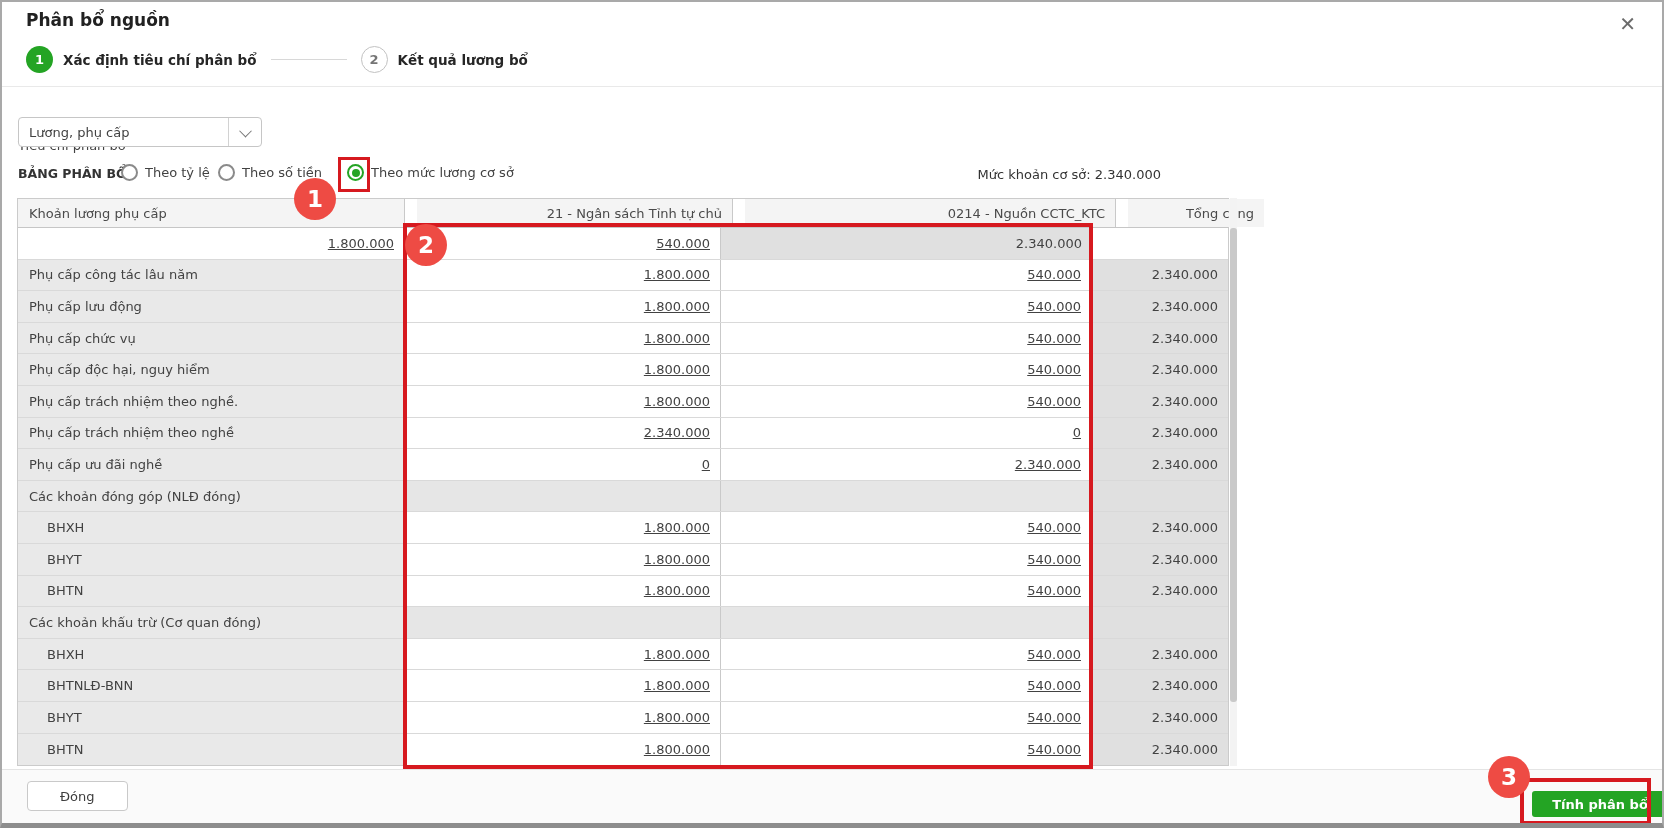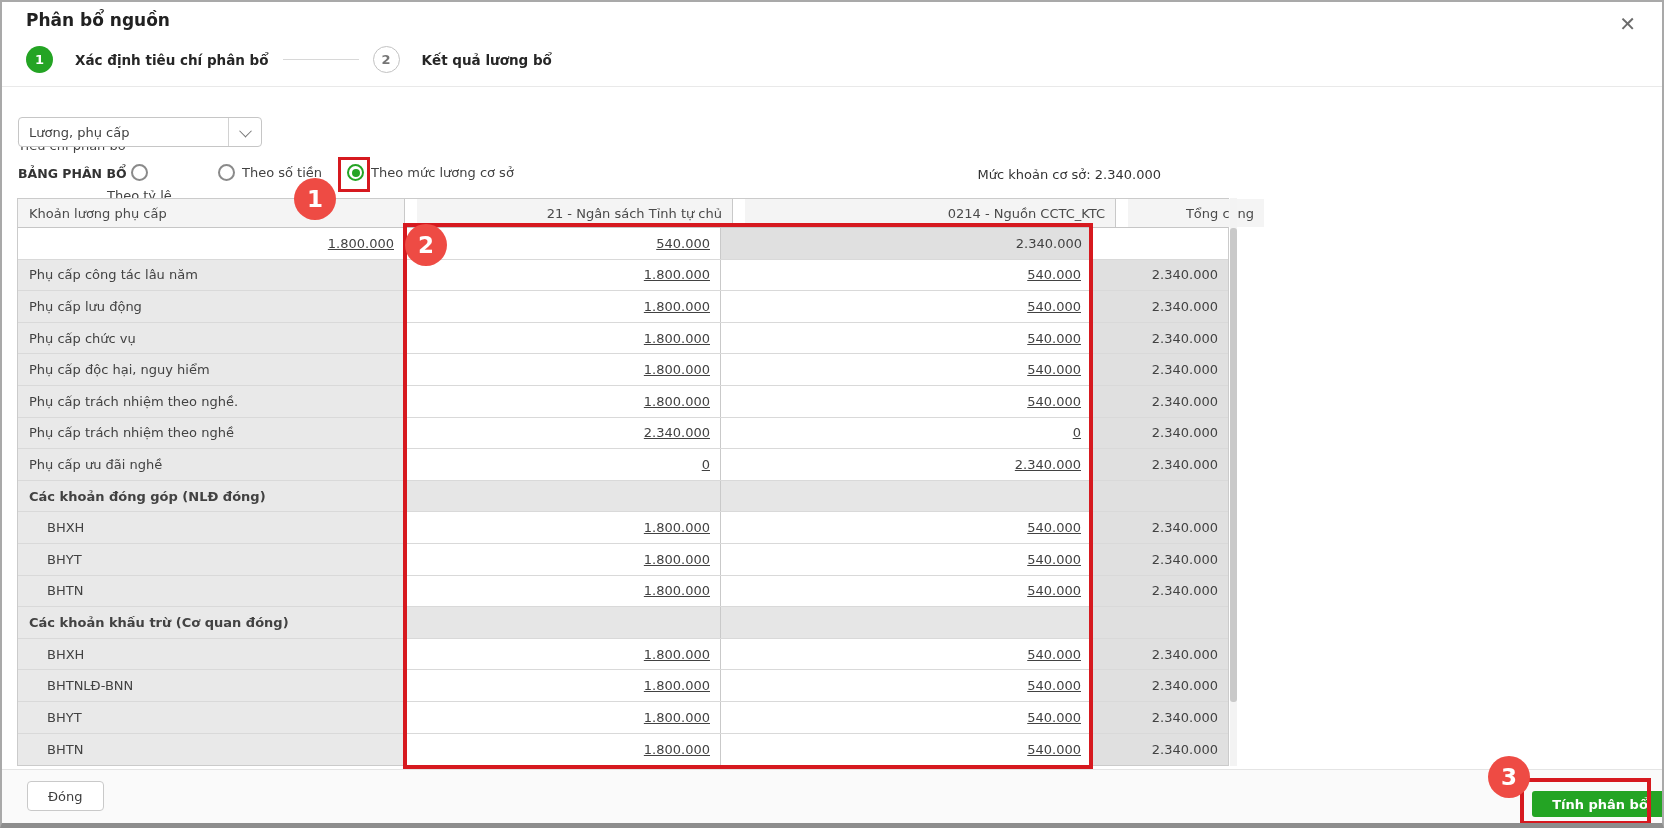--- a/index.html
+++ b/index.html
@@ -17,21 +17,21 @@
     border-bottom:5px solid #8d8d8d;background:#fff;overflow:hidden;}
 
   .title{position:absolute;left:24px;top:8px;font-size:17px;font-weight:bold;color:#212121;}
   .close{position:absolute;right:26px;top:12px;font-size:20px;color:#6b6b6b;cursor:pointer;line-height:1;}
 
   .stepper{position:absolute;left:24px;top:44px;display:flex;align-items:center;}
   .step-circle{width:27px;height:27px;border-radius:50%;display:flex;align-items:center;justify-content:center;
     font-size:13px;font-weight:bold;box-sizing:border-box;}
   .step-circle.active{background:var(--green);color:#fff;}
   .step-circle.inactive{background:#fff;border:1px solid #c2c2c2;color:#757575;}
-  .step-label{font-weight:bold;font-size:13.5px;color:#262626;margin-left:22px;}
+  .step-label{font-weight:bold;font-size:13.5px;color:#262626;margin-left:10px;}
   .connector{width:76px;height:1px;background:#d8d8d8;margin:0 14px;}
 
   .divider{position:absolute;left:0;right:0;top:84px;height:1px;background:#e9e9e9;}
 
   .crit-label{position:absolute;left:16px;top:96px;font-size:13px;margin-top:40px;}
   .req{color:#e53935;margin-left:3px;}
 
   .select{position:absolute;left:16px;top:115px;width:244px;height:30px;border:1px solid #c6c6c6;
     border-radius:4px;background:#fff;display:flex;align-items:center;box-sizing:border-box;cursor:pointer;}
   .select-value{flex:1;padding:0 10px;font-size:13px;white-space:nowrap;overflow:hidden;}
@@ -52,31 +52,31 @@
   .trow{display:grid;grid-template-columns:387px 316px 371px 136px;height:31.6px;box-sizing:border-box;border-bottom:1px solid var(--row-border);}
   .trow.thead{height:29px;border-bottom:1px solid #c6c6c6;gap:12px;}
   .trow:last-child{border-bottom:none;}
   .cell{display:flex;align-items:center;box-sizing:border-box;border-right:1px solid var(--cell-border);overflow:hidden;white-space:nowrap;}
   .cell:last-child{border-right:none;}
   .hcell{background:#f4f4f4;color:#4a4a4a;}
   .al{padding-left:11px;justify-content:flex-start;}
   .ar{padding-right:10px;justify-content:flex-end;}
   .c-label{background:#e9e9e9;padding-left:11px;}
   .c-label.ind{padding-left:29px;}
-  .c-label.bold{font-weight:bold;}
+  .c-label.bold{font-weight:normal;}
   .c-val{background:#fff;text-decoration:underline;}
   .c-total{background:#e0e0e0;}
   .c-gval{background:#e6e6e6;}
   .c-gtotal{background:#e0e0e0;}
 
   .vscroll{position:absolute;left:1228px;top:196px;width:7px;height:568px;background:#f3f3f3;}
   .vthumb{position:absolute;left:0;top:30px;width:7px;height:474px;background:#c9c9c9;border-radius:3px;}
 
   .footer{position:absolute;left:0;right:0;bottom:0;height:53px;background:#fafafa;border-top:1px solid #e4e4e4;}
-  .btn-close{position:absolute;left:25px;top:11px;height:30px;padding:0 20px;background:#fff;
+  .btn-close{position:absolute;left:25px;top:11px;height:30px;padding:0 32px;background:#fff;
     border:1px solid #c9c9c9;border-radius:4px;font-size:13px;color:#3d3d3d;cursor:pointer;
     font-family:"DejaVu Sans","Liberation Sans",sans-serif;}
   .btn-submit{position:absolute;left:1530px;top:789px;width:136px;height:26px;background:var(--green);
     border:none;border-radius:3px;color:#fff;font-weight:bold;font-size:13px;cursor:pointer;
     font-family:"DejaVu Sans","Liberation Sans",sans-serif;display:flex;align-items:center;justify-content:center;}
 
   .ann-rect{position:absolute;border:4px solid var(--stroke-red);box-sizing:border-box;pointer-events:none;z-index:5;}
   .rect1{left:336px;top:155px;width:32px;height:35px;border-width:3px;}
   .rect2{left:401px;top:221px;width:690px;height:546px;}
   .rect3{left:1518px;top:776px;width:131px;height:47px;}
@@ -110,21 +110,21 @@
 
   <div class="select">
     <div class="select-value">Lương, phụ cấp</div>
     <div class="select-arrow-box">
       <div class="chev"></div>
     </div>
   </div>
 
   <div class="section-title">BẢNG PHÂN BỔ</div>
   <div id="radios">
-      <label class="radio-item" style="left: 105px; flex-direction: column;">
+      <label class="radio-item" style="left: 119px;">
         <span class="rdot"></span>
         <span class="rlabel">Theo tỷ lệ</span>
       </label>
       <label class="radio-item" style="left: 216px;">
         <span class="rdot"></span>
         <span class="rlabel">Theo số tiền</span>
       </label>
       <label class="radio-item" style="left: 345px;">
         <span class="rdot checked"></span>
         <span class="rlabel">Theo mức lương cơ sở</span>

